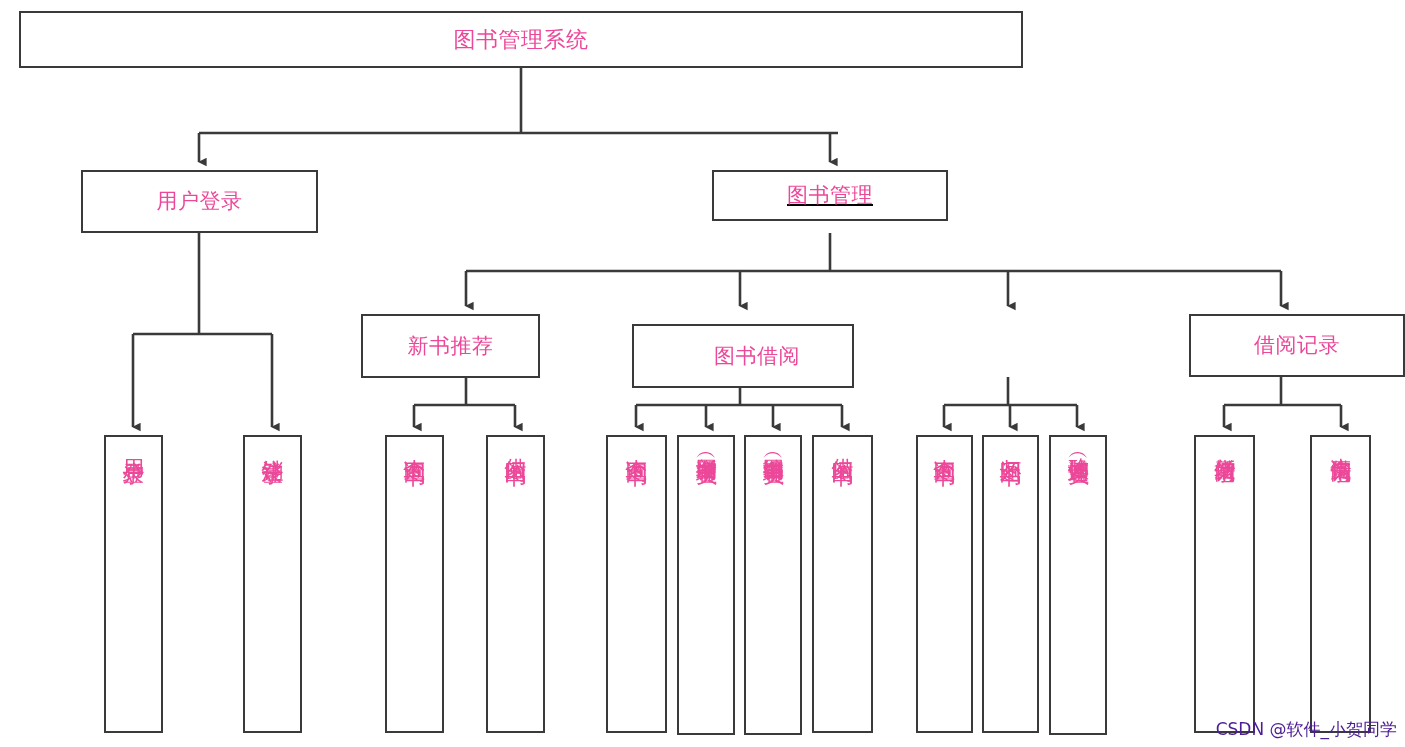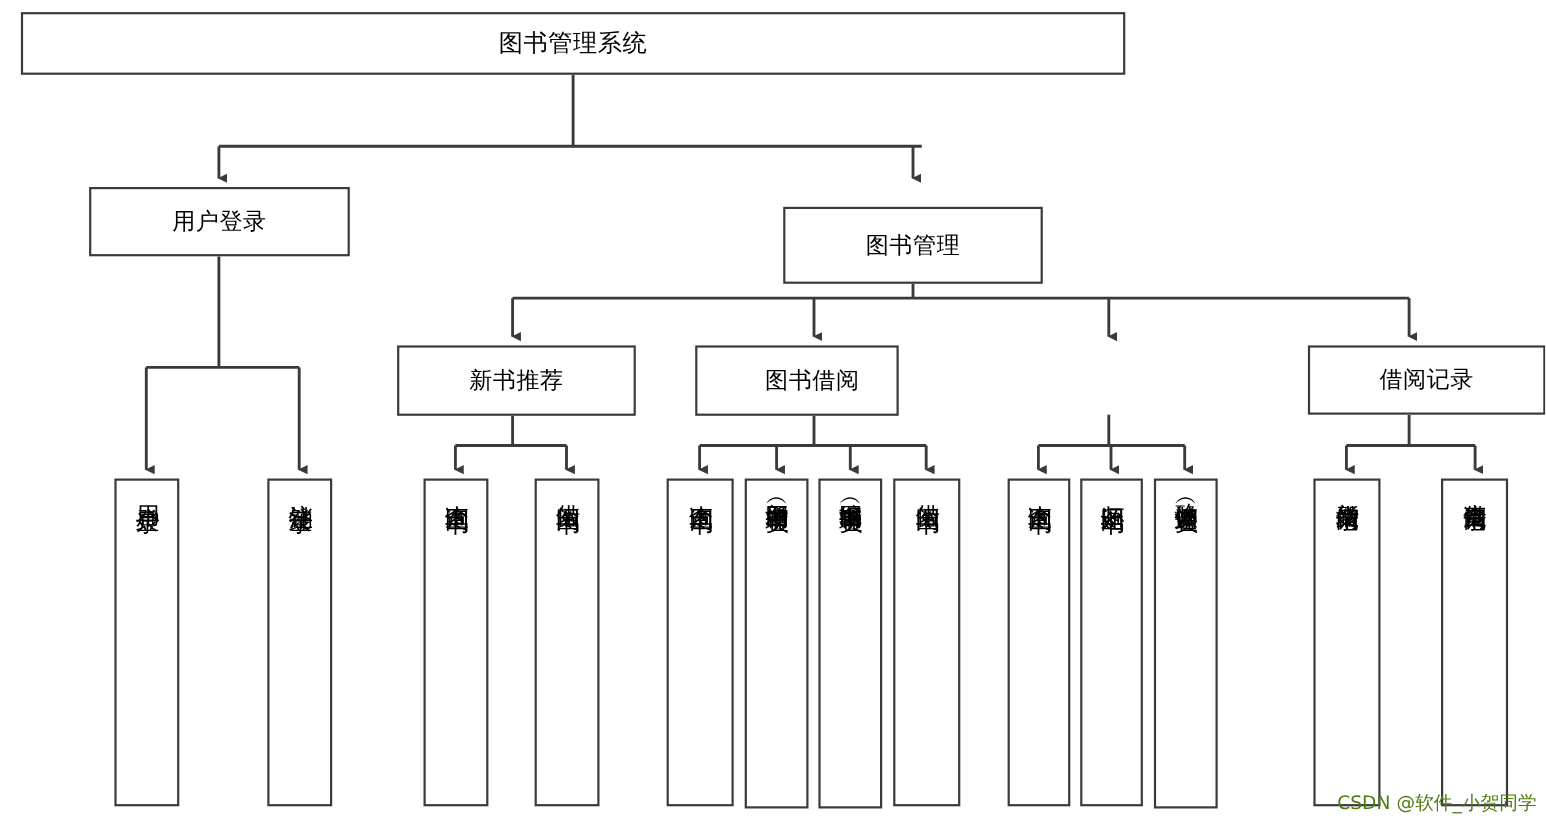--- a/index.html
+++ b/index.html
@@ -30,21 +30,21 @@
     position: absolute;
     box-sizing: border-box;
     background: #ffffff;
     border: 2px solid #3a3a3a;
     display: flex;
     align-items: center;
     justify-content: center;
     z-index: 2;
   }
   .node-label {
-    color: #000000;
+    color: #ec4899;
     text-align: center;
     line-height: 1.18;
     letter-spacing: 0.5px;
     white-space: nowrap;
   }
   
   .node.horiz .node-label {
     font-size: 21px;
   }
   .node.root .node-label {
@@ -66,21 +66,21 @@
   }
   .node.leaf.tall .node-label {
     font-size: 21px;
     letter-spacing: 1px;
   }
   .watermark {
     position: absolute;
     right: 8px;
     bottom: 6px;
     font-size: 17px;
-    color: #4d7c0f;
+    color: #4c1d95;
     z-index: 5;
     white-space: nowrap;
   }
 </style>
 </head>
 <body>
 
 <div id="diagram-root">
 
   <svg id="edge-layer" viewBox="0 0 1405 747" xmlns="http://www.w3.org/2000/svg">
@@ -133,28 +133,28 @@
     </g>
   </svg>
 
   <div class="node root horiz" style="left:19px; top:11px; width:1004px; height:57px;">
     <span class="node-label">图书管理系统</span>
   </div>
 
   <div class="node horiz" style="left:81px; top:170px; width:237px; height:63px;">
     <span class="node-label">用户登录</span>
   </div>
-  <div class="node horiz" style="left:712px; top:188px; width:236px; height:70px;">
+  <div class="node horiz" style="left:712px; top:170px; width:236px; height:51px;text-decoration:underline;">
     <span class="node-label">图书管理</span>
   </div>
 
-  <div class="node horiz" style="left:361px; top:314px; width:217px; height:64px;">
+  <div class="node horiz" style="left:361px; top:314px; width:179px; height:64px;">
     <span class="node-label">新书推荐</span>
   </div>
-  <div class="node horiz" style="left:632px; top:314px; width:185px; height:64px;padding-left:28px;">
+  <div class="node horiz" style="left:632px; top:324px; width:222px; height:64px;padding-left:28px;">
     <span class="node-label">图书借阅</span>
   </div>
   <div class="node horiz" style="left:1172px; top:314px; width:216px; height:63px;margin-left:17px;">
     <span class="node-label">借阅记录</span>
   </div>
 
   <div class="node leaf" style="left:104px; top:435px; width:59px; height:298px;">
     <span class="node-label">用户登录</span>
   </div>
   <div class="node leaf" style="left:243px; top:435px; width:59px; height:298px;">

